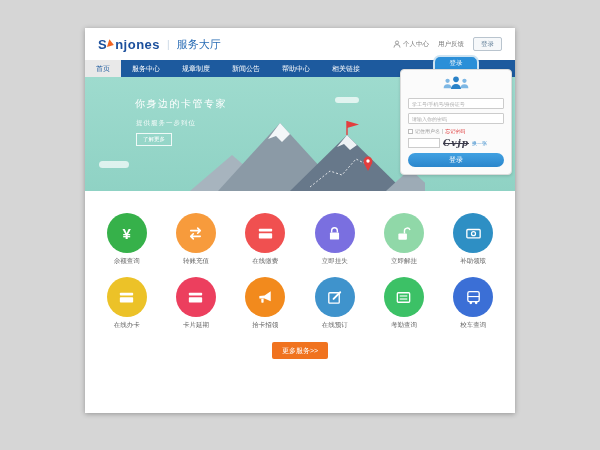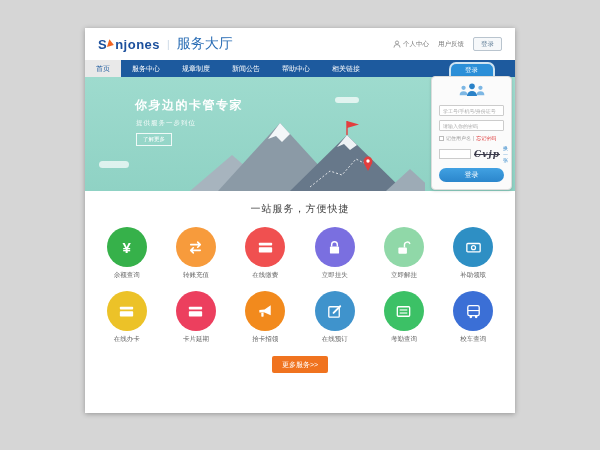--- a/index.html
+++ b/index.html
@@ -7,42 +7,42 @@
   body { background:#d6d6d6; font-family:"Liberation Sans","DejaVu Sans",sans-serif; }
   .page { position:relative; width:430px; height:385px; margin:28px auto 0; background:#fff;
           box-shadow:0 1px 5px rgba(0,0,0,.3); overflow:hidden; }
 
   
   .hd { display:flex; align-items:center; height:32px; padding:0 13px; background:#fff; }
   .logo { font-size:13px; font-weight:bold; color:#1b4f9c; letter-spacing:.5px; display:flex; align-items:center; cursor:pointer; }
   .bolt { width:0; height:0; border-left:6px solid #f26522; border-top:4px solid transparent;
           border-bottom:4px solid transparent; display:inline-block; margin:0 1px; transform:rotate(18deg); }
   .hd-div { color:#c9d6e4; font-size:10px; margin:0 7px; font-weight:normal; }
-  .site-name { color:#2a6db5; font-size:14px; }
+  .site-name { color:#2a6db5; font-size:11px; }
   .hd-right { margin-left:auto; display:flex; align-items:center; gap:9px; font-size:6.5px; color:#777; }
   .hd-link { display:flex; align-items:center; gap:2px; cursor:pointer; }
   .login-btn-sm { border:1px solid #b9c4ce; border-radius:2px; padding:1.5px 7px; color:#5b7documents;
                   color:#5b7a94; background:#f6f8fa; cursor:pointer; font-size:6.5px; }
 
   
   .nav { display:flex; height:17px; background:#1d5a9e; list-style:none; }
   .nav li { font-size:7px; color:#fff; line-height:17px; padding:0 11px; cursor:pointer; }
   .nav li.active { background:#e9e9e9; color:#1d5a9e; }
 
   
   .banner { position:relative; height:114px; background:linear-gradient(180deg,#9edbce,#8fd2c4); overflow:hidden; }
-  .bn-title { position:absolute; left:50px; top:20px; font-size:12px; font-weight:bold; color:#fff; letter-spacing:1.5px; }
+  .bn-title { position:absolute; left:50px; top:20px; font-size:10px; font-weight:normal; color:#fff; letter-spacing:1.5px; }
   .bn-sub { position:absolute; left:51px; top:42px; font-size:6.5px; color:rgba(255,255,255,.92); letter-spacing:1px; }
   .bn-cta { position:absolute; left:51px; top:56px; border:1px solid rgba(255,255,255,.85); color:#fff;
             font-size:5.5px; padding:2px 6px; cursor:pointer; }
   .mountains { position:absolute; left:105px; bottom:0; }
   .cloud { position:absolute; background:rgba(255,255,255,.7); border-radius:8px; }
 
   
-  .login { position:absolute; top:34px; right:3px; width:81px; z-index:5; }
+  .login { position:absolute; top:27px; right:3px; width:112px; z-index:5; }
   .login-tab { width:46px; margin:0 auto; background:#2b8fd8; border:2px solid #cfe4f2; border-bottom:none;
                border-radius:7px 7px 0 0; color:#fff; font-size:6.5px; text-align:center; padding:2px 0 1px; cursor:pointer; }
   .login-body { background:#fbfbfb; border:1px solid #dcdcdc; border-radius:4px; padding:5px 7px 7px; box-shadow:0 1px 3px rgba(0,0,0,.15); }
   .users-ico { text-align:center; margin-bottom:4px; }
   .login input.fld { width:100%; height:11px; border:1px solid #ccc; border-radius:1px; background:#fff;
                      font-size:5px; color:#555; padding:0 3px; margin-bottom:4px; display:block; }
   .login input.fld::placeholder { color:#aaa; font-size:5px; }
   .opts { display:flex; align-items:center; font-size:5px; color:#999; gap:2px; margin-bottom:4px; }
   .cb { width:5px; height:5px; border:1px solid #bbb; background:#fff; display:inline-block; cursor:pointer; }
   .forgot { color:#e04040; cursor:pointer; }
@@ -158,21 +158,20 @@
       <div class="cap-row">
         <input class="cap-inp" type="text" style="">
         <span class="cap-img">Cvjp</span>
         <span class="cap-refresh">换一张</span>
       </div>
       <div class="login-submit">登录</div>
     </div>
   </div>
 
   <div class="svc-sec">
-    <div class="sec-title">一站服务，方便快捷</div>
     <div class="svc-grid">
 
       <div class="svc">
         <div class="circle" style="background-color: rgb(54, 177, 74);">
             <span class="yuan">¥</span>
           </div>
         <div class="svc-label">余额查询</div>
       </div>
 
       <div class="svc">

